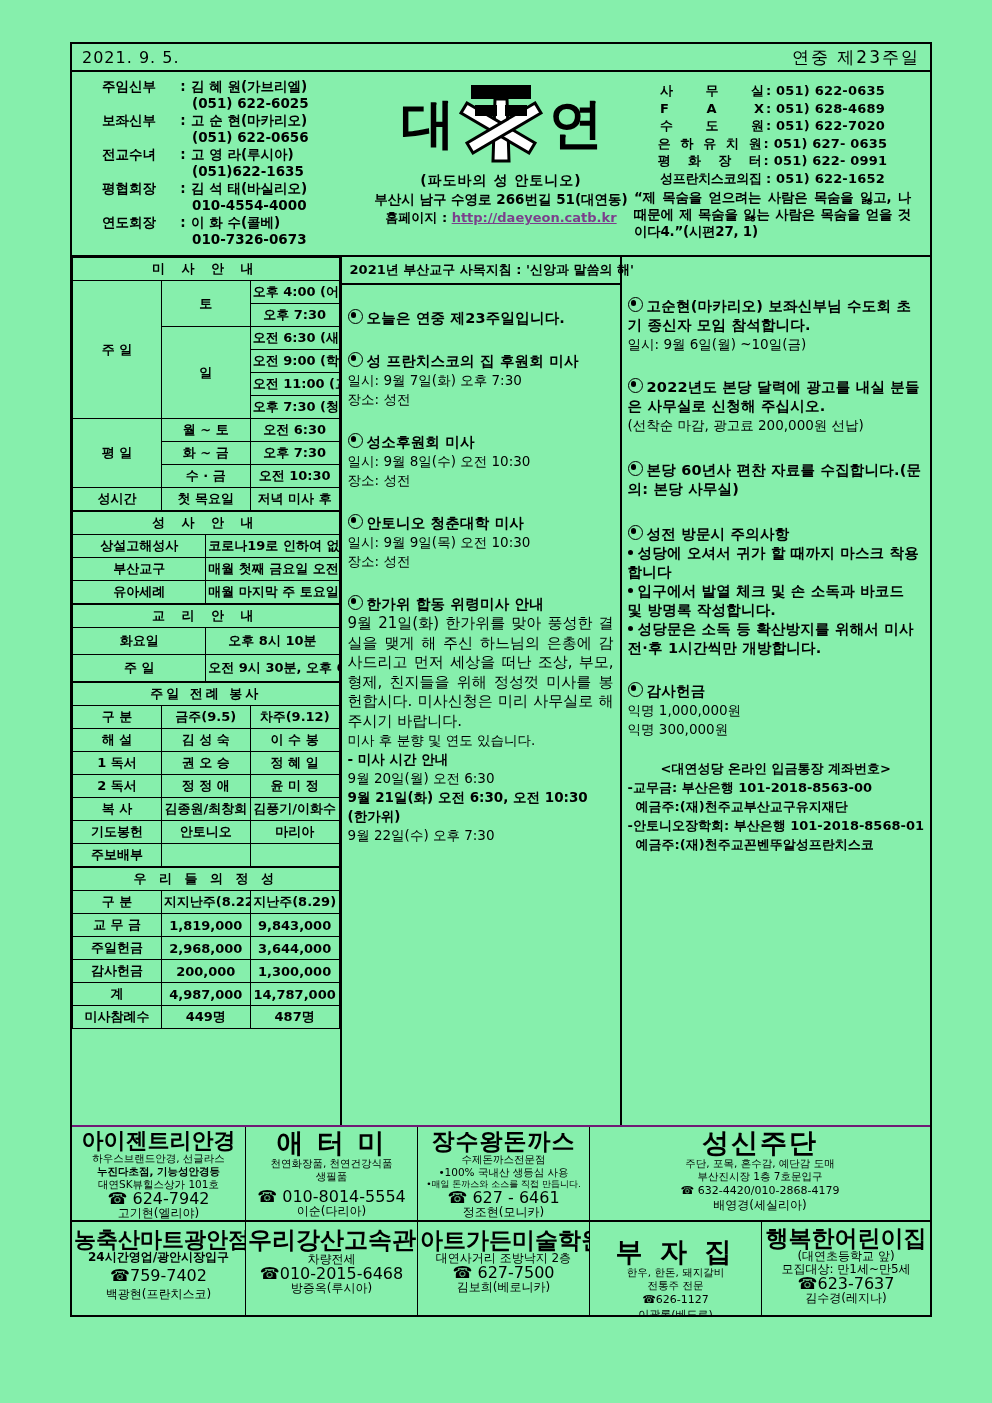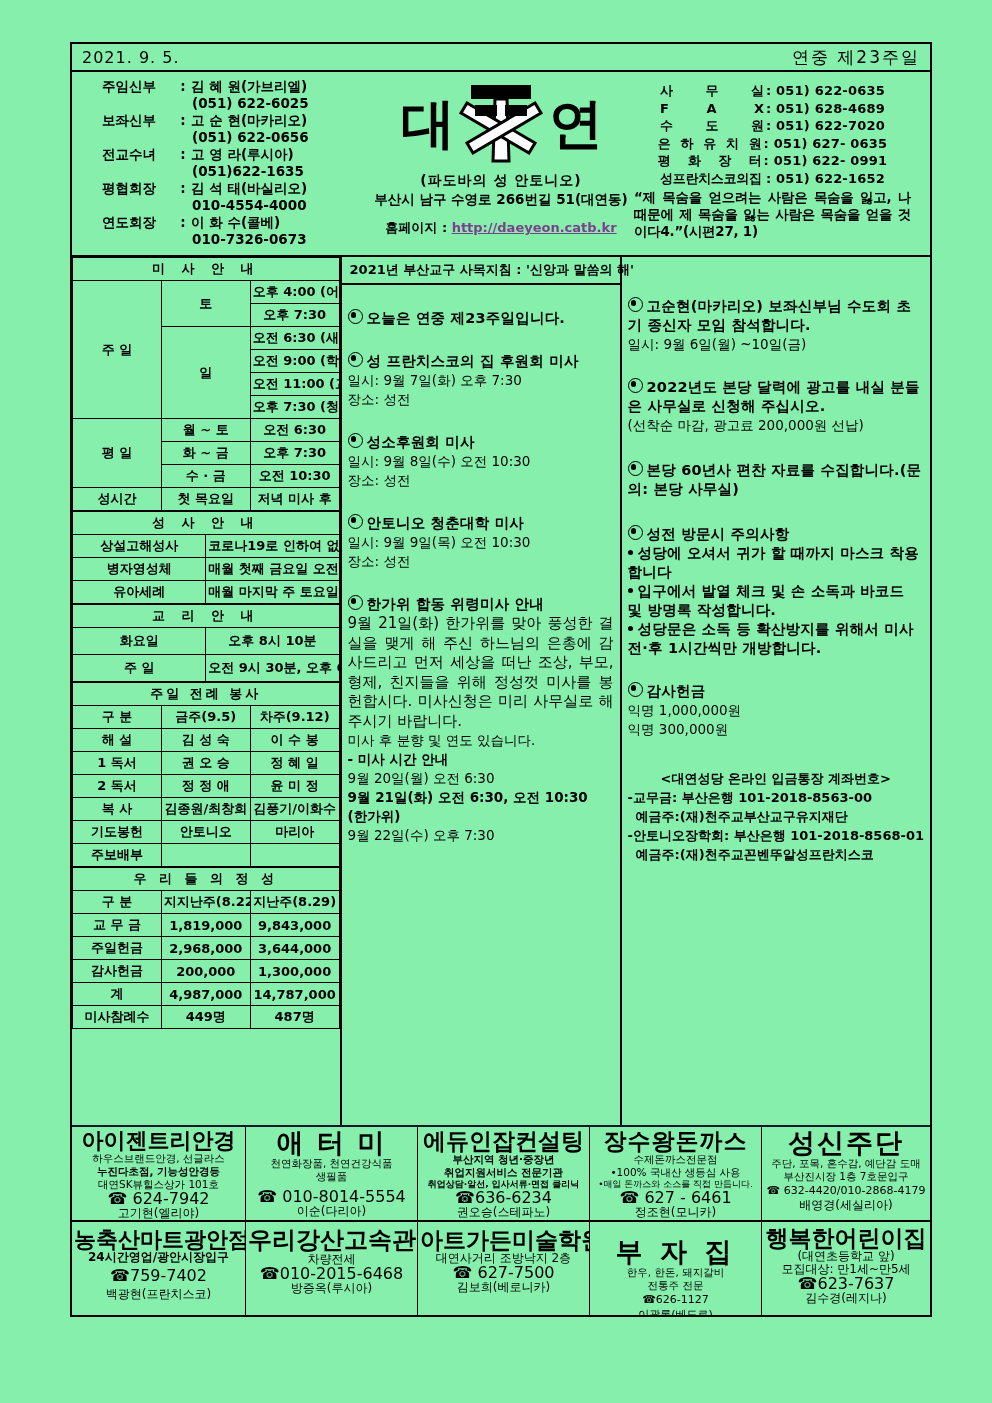--- a/index.html
+++ b/index.html
@@ -124,21 +124,20 @@
     margin-top: 2px;
   }
   .address {
     font-size: 13.5px;
     font-weight: bold;
     margin-top: 1px;
   }
   .homepage {
     font-size: 13px;
     font-weight: bold;
-    margin-top: 10px;
   }
   .homepage .url {
     text-decoration: underline;
     color: #7b3f8c;
   }
 
   .contact-row {
     display: flex;
     font-size: 13px;
     line-height: 17.5px;
@@ -266,34 +265,34 @@
     line-height: 19px;
     display: block;
   }
   .notice-line.b { font-weight: bold; }
   .para {
     font-size: 15px;
     line-height: 19.5px;
     text-align: justify;
     text-align-last: left;
   }
-  .acct-block { margin-top: 30px; }
+  .acct-block { margin-top: 20px; }
   .acct-line {
     font-size: 13px;
     font-weight: bold;
     line-height: 19px;
     display: block;
     white-space: nowrap;
   }
   .acct-line.center { text-align: center; }
   .acct-line.ind { padding-left: 8px; }
 
   
   .ads {
-    border-top: 2px solid #0f172a;
+    border-top: 2px solid #701a75;
     box-sizing: border-box;
   }
   .ad-row {
     display: flex;
     height: 93px;
   }
   .ad-row.first { border-bottom: 2px solid #000; }
   .ad {
     border-right: 1px solid #000;
     box-sizing: border-box;
@@ -483,21 +482,21 @@
         <table class="tbl">
           <tbody>
               <tr>
                 <td class="sec-title" colspan="2">성 사 안 내</td>
               </tr>
           <tr>
             <td class="noborder-l" style="width:104px;">상설고해성사</td>
             <td class="lft noborder-r">코로나19로 인하여 없습니다.</td>
           </tr>
           <tr>
-            <td class="noborder-l">병자영성체</td>
+            <td class="noborder-l">부산교구</td>
             <td class="lft noborder-r">매월 첫째 금요일 오전 11시</td>
           </tr>
           <tr>
             <td class="noborder-l">유아세례</td>
             <td class="lft noborder-r">매월 마지막 주 토요일  오후 5시</td>
           </tr>
         </tbody>
           </table>
 
         <table class="tbl">
@@ -712,28 +711,20 @@
           <div class="ad-person">고기현(엘리야)</div>
         </div>
         <div class="ad" style="width:172px;">
           <div class="ad-name" style="font-size:27px;letter-spacing:2px;">애 터 미</div>
           <div class="ad-desc">천연화장품, 천연건강식품</div>
           <div class="ad-desc">생필품</div>
           <div class="ad-tel" style="margin-top:6px;">☎ 010-8014-5554</div>
           <div class="ad-person">이순(다리아)</div>
         </div>
         <div class="ad" style="width:172px;">
-          <div class="ad-name" style="font-size:23px;">에듀인잡컨설팅</div>
-          <div class="ad-desc b">부산지역 청년·중장년</div>
-          <div class="ad-desc b">취업지원서비스 전문기관</div>
-          <div class="ad-desc sm b">취업상담·알선, 입사서류·면접 클리닉</div>
-          <div class="ad-tel">☎636-6234</div>
-          <div class="ad-person">권오승(스테파노)</div>
-        </div>
-        <div class="ad" style="width:172px;">
           <div class="ad-name" style="font-size:23px;letter-spacing:1px;">장수왕돈까스</div>
           <div class="ad-desc">수제돈까스전문점</div>
           <div class="ad-desc">•100% 국내산 생등심 사용</div>
           <div class="ad-desc sm">•매일 돈까스와 소스를 직접 만듭니다.</div>
           <div class="ad-tel">☎ 627 - 6461</div>
           <div class="ad-person">정조현(모니카)</div>
         </div>
         <div class="ad" style="flex:1;">
           <div class="ad-name" style="font-size:27px;letter-spacing:2px;">성신주단</div>
           <div class="ad-desc">주단, 포목, 혼수감, 예단감 도매</div>

